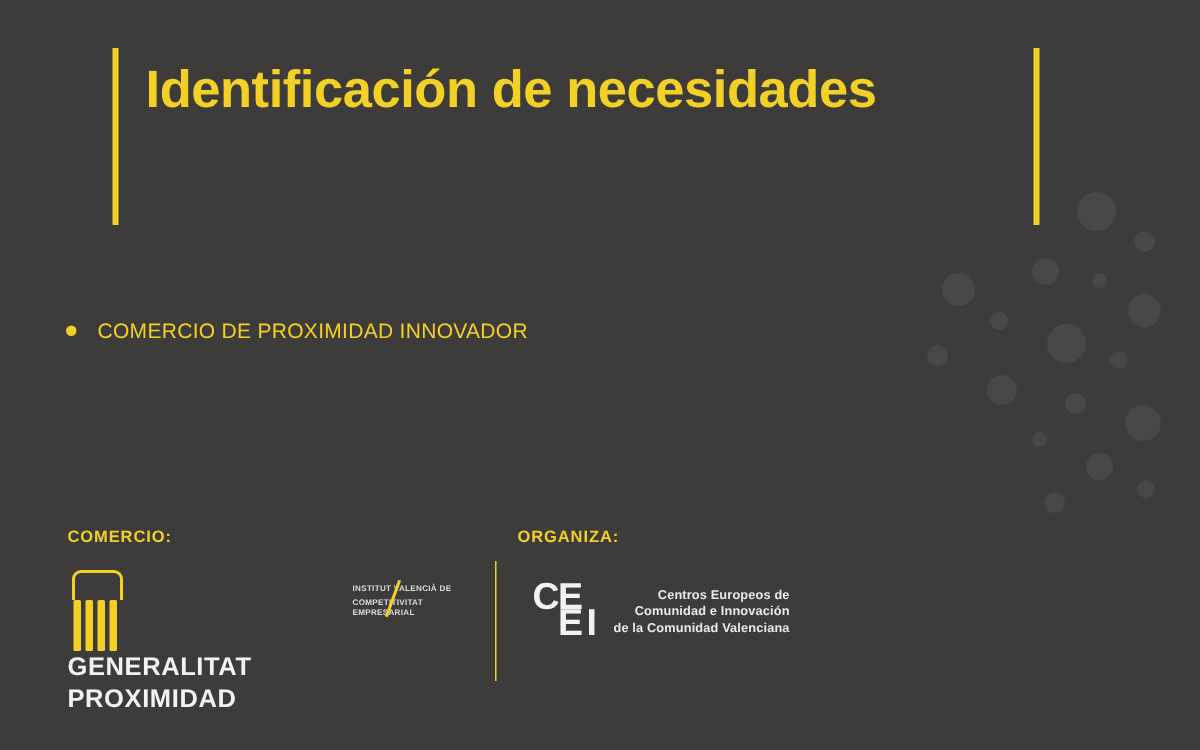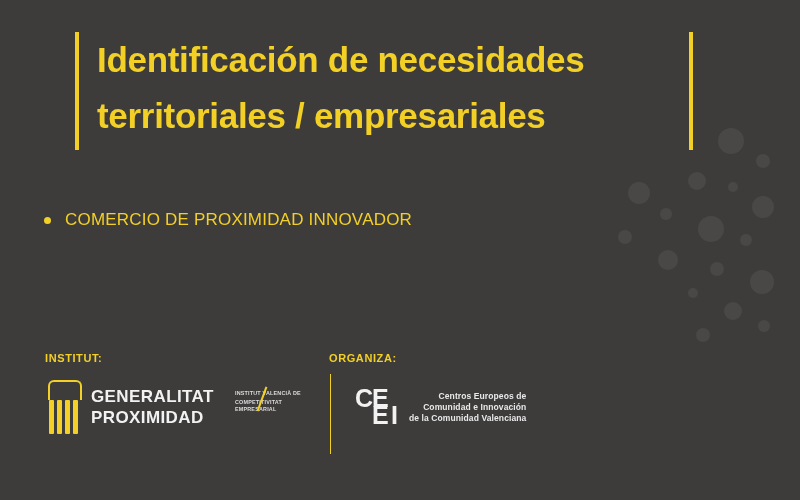--- a/index.html
+++ b/index.html
@@ -89,21 +89,21 @@
     width: 7px;
     height: 7px;
     border-radius: 50%;
     background: #f2d026;
     margin-top: 9px;
     margin-right: 14px;
     flex: none;
   }
   .bullet-text-yellow {
     color: #f2d026;
-    font-size: 17px;
+    font-size: 14px;
     line-height: 24px;
     letter-spacing: 0.2px;
   }
   .bullet-text-white {
     color: #efefef;
     font-size: 17px;
     line-height: 24px;
   }
 
   
@@ -114,38 +114,39 @@
     width: 720px;
     height: 110px;
   }
   .footer-label {
     color: #f2d026;
     font-size: 11px;
     font-weight: bold;
     letter-spacing: 0.6px;
   }
   .financia-label { position: absolute; left: 0; top: 0; }
-  .organiza-label { position: absolute; left: 284px; top: 0; }
+  .organiza-label { position: absolute; left: 300px; top: 0; }
 
   .divider {
     position: absolute;
     left: 285px;
     top: 22px;
     width: 1px;
     height: 80px;
     background: #f2d026;
   }
 
   
   .gva {
     position: absolute;
     left: 0;
     top: 28px;
     display: flex;
-    align-items: center;
+    align-items: flex-start;
+    flex-direction: column;
   }
   .gva-shield {
     width: 36px;
     height: 54px;
     position: relative;
     margin-right: 10px;
   }
   .gva-shield .bar {
     position: absolute;
     bottom: 0;
@@ -261,33 +262,32 @@
     <div class="dot" style="left:124px; top:182px; width:18px; height:18px;"></div>
     <div class="dot" style="left:158px; top:200px; width:12px; height:12px;"></div>
     <div class="dot" style="left:96px; top:208px; width:14px; height:14px;"></div>
   </div>
 
   <div class="title-wrap">
     <div class="rule-left"></div>
     <div class="rule-right"></div>
     <div class="title">
       <div>Identificación de necesidades</div>
-      <div>territoriales / empresariales</div>
     </div>
   </div>
 
   <div class="bullets">
     <div class="bullet-row">
       <span class="bullet-dot"></span>
       <span class="bullet-text-yellow">COMERCIO DE PROXIMIDAD INNOVADOR</span>
     </div>
   </div>
 
   <div class="footer">
-    <div class="footer-label financia-label">INSTITUT:</div>
+    <div class="footer-label financia-label">COMERCIO:</div>
     <div class="footer-label organiza-label">ORGANIZA:</div>
     <div class="divider"></div>
 
     <div class="gva">
       <div class="gva-shield">
         <div class="gva-crown"></div>
         <div class="bar" style="left:4px;"></div>
         <div class="bar" style="left:12px;"></div>
         <div class="bar" style="left:20px;"></div>
         <div class="bar" style="left:28px;"></div>

